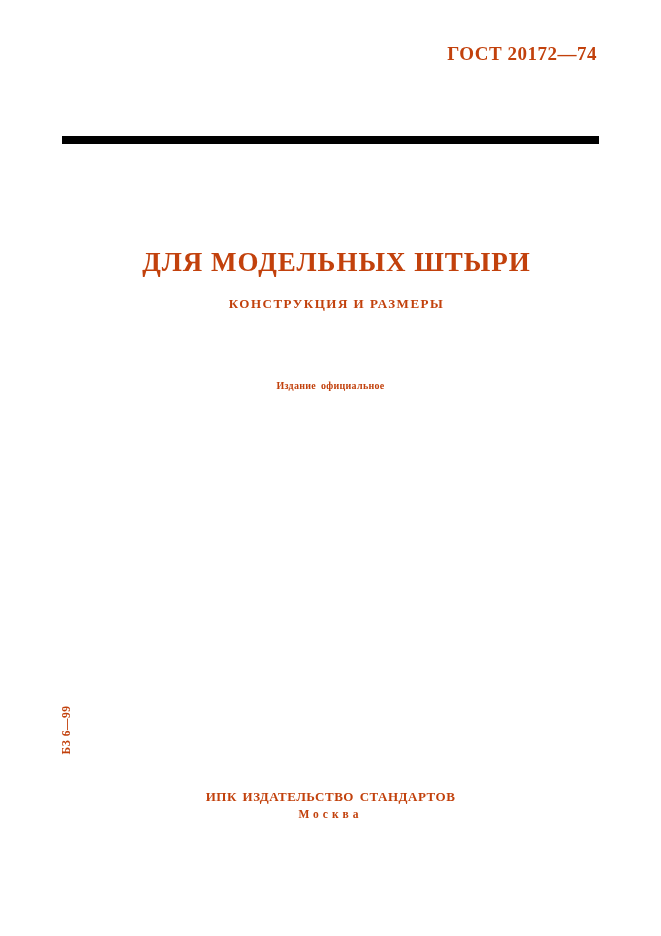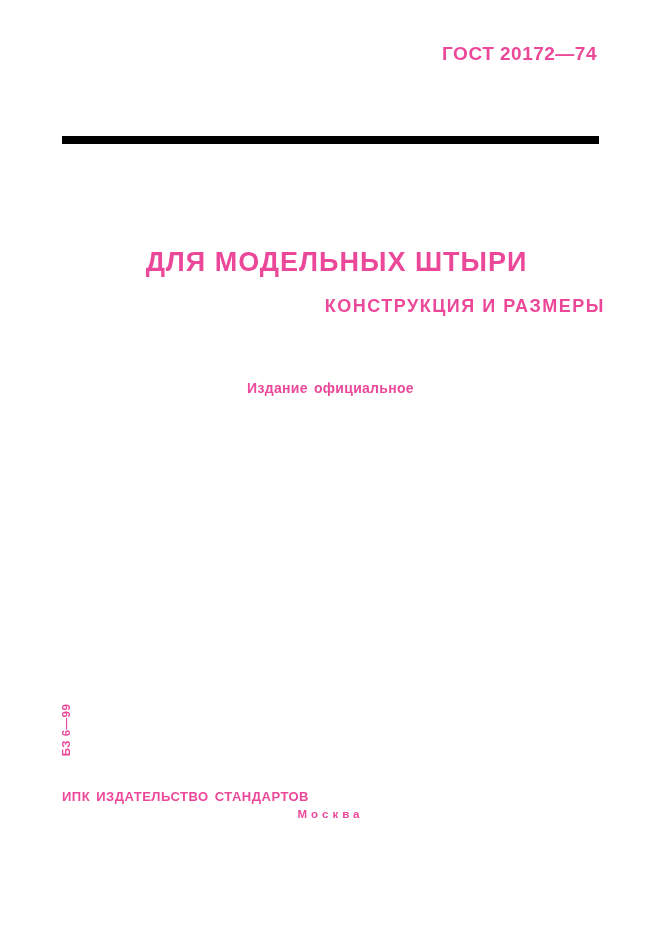--- a/index.html
+++ b/index.html
@@ -5,22 +5,22 @@
   html, body {
     margin: 0;
     padding: 0;
     background: #ffffff;
   }
   .page {
     position: relative;
     width: 661px;
     height: 936px;
     background: #ffffff;
-    font-family: Liberation Sans, sans-serif;
-    color: #ec4899;
+    font-family: Liberation Serif, serif;
+    color: #c2410c;
     overflow: hidden;
   }
   .doc-number {
     position: absolute;
     top: 43px;
     right: 64px;
     font-size: 19px;
     font-weight: bold;
     letter-spacing: 0.5px;
     white-space: nowrap;
@@ -55,52 +55,52 @@
     font-size: 27px;
     line-height: 33px;
     font-weight: bold;
     letter-spacing: 1px;
   }
   .subtitle {
     position: absolute;
     top: 296px;
     left: 68px;
     width: 537px;
-    text-align: right;
-    font-size: 18px;
+    text-align: center;
+    font-size: 13px;
     font-weight: bold;
     letter-spacing: 1.5px;
   }
   .edition {
     position: absolute;
     top: 380px;
     left: 62px;
     width: 537px;
     text-align: center;
-    font-size: 14px;
+    font-size: 10px;
     font-weight: bold;
     letter-spacing: 0.3px;
     word-spacing: 2px;
   }
   .side-code {
     position: absolute;
     left: 66px;
     top: 730px;
     transform: translate(-50%, -50%) rotate(-90deg);
     font-size: 11.5px;
     font-weight: bold;
     white-space: nowrap;
     letter-spacing: 0.5px;
   }
   .publisher {
     position: absolute;
     top: 789px;
     left: 62px;
     width: 537px;
-    text-align: left;
+    text-align: center;
     font-size: 13px;
     font-weight: bold;
     letter-spacing: 0.5px;
     word-spacing: 2px;
   }
   .city {
     position: absolute;
     top: 808px;
     left: 62px;
     width: 537px;

